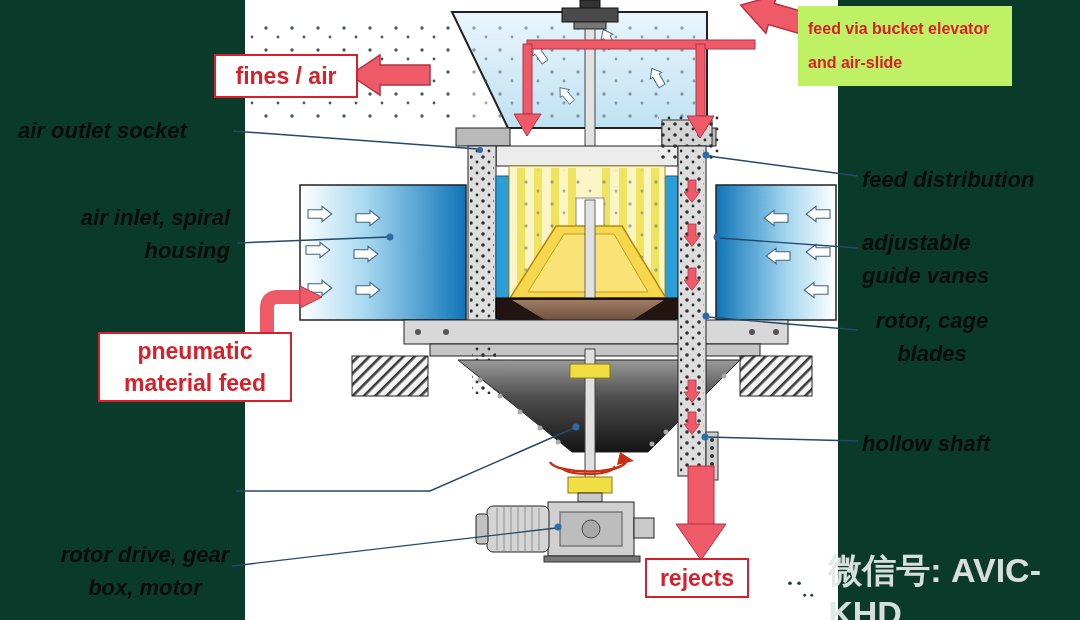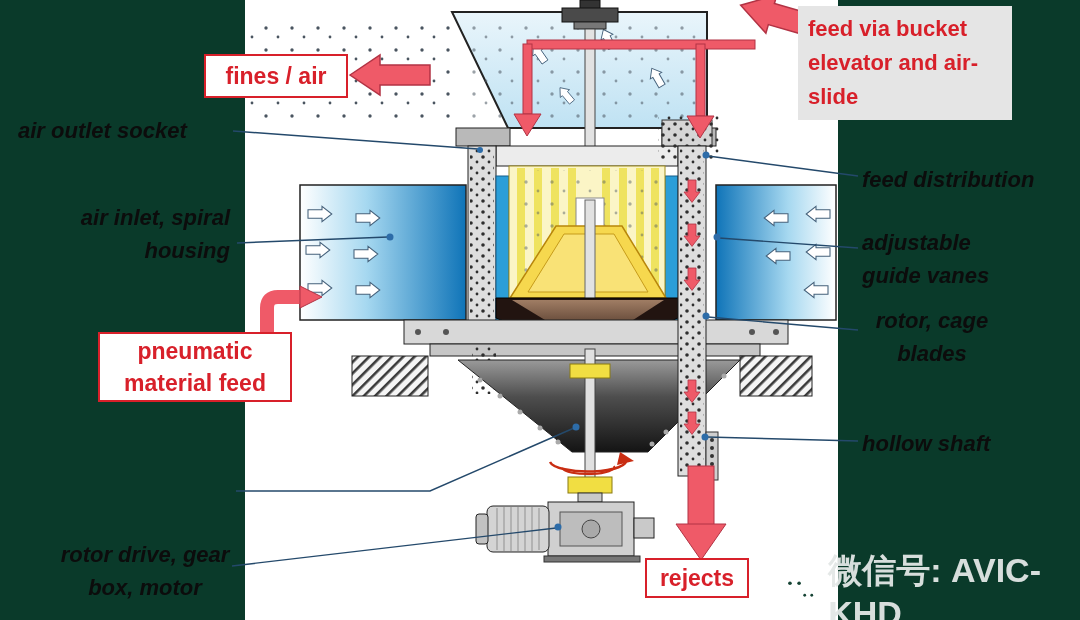--- a/index.html
+++ b/index.html
@@ -10,22 +10,22 @@
   }
   .panel{position:absolute;left:245px;top:0;width:593px;height:620px;background:#ffffff;z-index:0;}
   svg.diagram{position:absolute;left:0;top:0;z-index:1;}
   .lbl{position:absolute;z-index:3;font-weight:bold;color:#0c0c0c;font-size:22px;line-height:33px;font-style:italic;}
   .lbl-redbox{
     position:absolute;z-index:3;background:#ffffff;border:2px solid #d8202a;
     color:#d8202a;font-weight:bold;text-align:center;font-size:23px;line-height:32px;
     display:flex;align-items:center;justify-content:center;
   }
   .feedvia{
-    position:absolute;z-index:2;background:#e5e5e5;color:#d8202a;font-weight:bold;
-    font-size:22px;line-height:34px;padding:6px 10px;
+    position:absolute;z-index:2;background:#bef264;color:#d8202a;font-weight:bold;
+    font-size:16px;line-height:34px;padding:6px 10px;
   }
   .watermark{
     position:absolute;z-index:3;display:flex;align-items:center;gap:8px;
     color:#e3e7e6;font-size:34px;font-weight:bold;opacity:.95;
   }
 </style>
 </head>
 <body>
 
 <div class="panel"></div>
@@ -250,21 +250,21 @@
       <circle cx="706" cy="316" r="3.5" fill="#2d6ca8" stroke="none"></circle>
     <path d="M858,441 L707,437"></path>
       <circle cx="705" cy="437" r="3.5" fill="#2d6ca8" stroke="none"></circle>
     <path d="M232,566 L556,528"></path>
       <circle cx="558" cy="527" r="3.5" fill="#2d6ca8" stroke="none"></circle>
     <path d="M236,491 L430,491 L574,428"></path>
       <circle cx="576" cy="427" r="3.5" fill="#2d6ca8" stroke="none"></circle>
   </g>
 </svg>
 
-<div class="lbl-redbox" style="left:204px;top:54px;width:140px;height:40px;">fines / air</div>
+<div class="lbl-redbox" style="left:214px;top:54px;width:140px;height:40px;">fines / air</div>
 
 <div class="feedvia" style="left:798px;top:6px;width:194px;">feed via bucket elevator and air-slide</div>
 
 <div class="lbl" style="left:18px;top:114px;width:214px;">air outlet socket</div>
 
 <div class="lbl" style="left:36px;top:201px;width:194px;text-align:right;">air inlet, spiral housing</div>
 
 <div class="lbl-redbox" style="left:98px;top:332px;width:190px;height:66px;">pneumatic material feed</div>
 
 <div class="lbl" style="left:55px;top:538px;width:180px;text-align:center;">rotor drive, gear box, motor</div>

